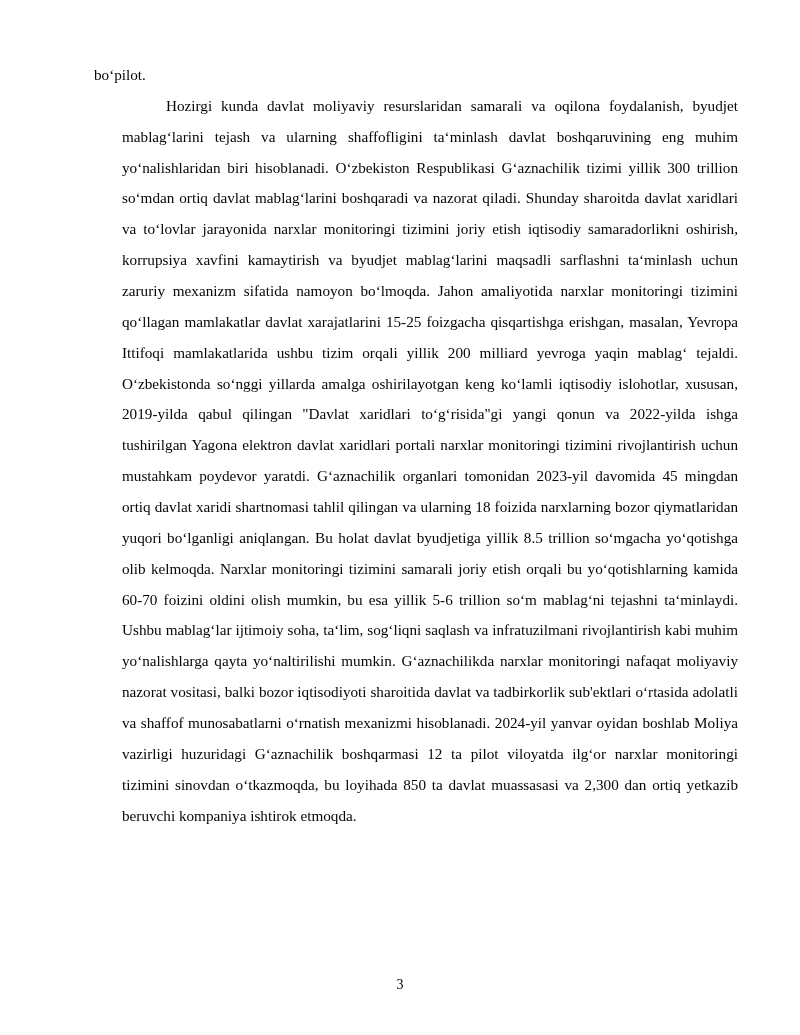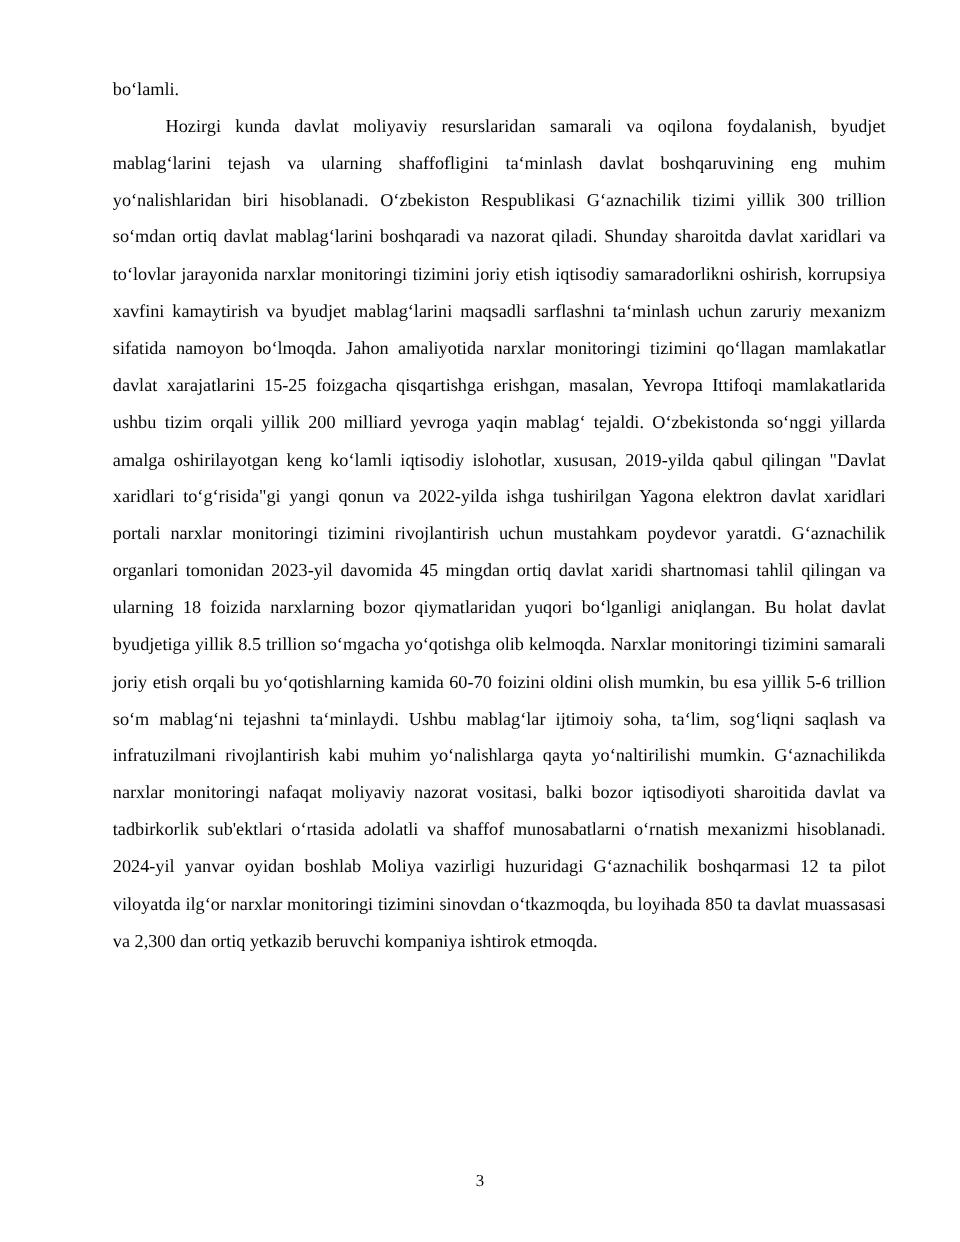--- a/index.html
+++ b/index.html
@@ -28,34 +28,35 @@
     text-align: justify;
     text-justify: inter-word;
     color: #050505;
   }
   .para {
     margin: 0;
     text-align: justify;
   }
   .para.first-line-indent {
     text-indent: 44px;
+    margin-left: 28px;
   }
   .page-number {
     position: absolute;
     bottom: 42px;
     left: 0;
     width: 800px;
     text-align: center;
     font-size: 14px;
     font-family: "Liberation Serif", "DejaVu Serif", serif;
     color: #050505;
   }
 </style>
 </head>
 <body>
 
 <div class="page">
   <div class="doc-body">
-    <p class="para">bo‘lamli.</p>
+    <p class="para">bo‘pilot.</p>
     <p class="para first-line-indent">Hozirgi kunda davlat moliyaviy resurslaridan samarali va oqilona foydalanish, byudjet mablag‘larini tejash va ularning shaffofligini ta‘minlash davlat boshqaruvining eng muhim yo‘nalishlaridan biri hisoblanadi. O‘zbekiston Respublikasi G‘aznachilik tizimi yillik 300 trillion so‘mdan ortiq davlat mablag‘larini boshqaradi va nazorat qiladi. Shunday sharoitda davlat xaridlari va to‘lovlar jarayonida narxlar monitoringi tizimini joriy etish iqtisodiy samaradorlikni oshirish, korrupsiya xavfini kamaytirish va byudjet mablag‘larini maqsadli sarflashni ta‘minlash uchun zaruriy mexanizm sifatida namoyon bo‘lmoqda. Jahon amaliyotida narxlar monitoringi tizimini qo‘llagan mamlakatlar davlat xarajatlarini 15-25 foizgacha qisqartishga erishgan, masalan, Yevropa Ittifoqi mamlakatlarida ushbu tizim orqali yillik 200 milliard yevroga yaqin mablag‘ tejaldi. O‘zbekistonda so‘nggi yillarda amalga oshirilayotgan keng ko‘lamli iqtisodiy islohotlar, xususan, 2019-yilda qabul qilingan "Davlat xaridlari to‘g‘risida"gi yangi qonun va 2022-yilda ishga tushirilgan Yagona elektron davlat xaridlari portali narxlar monitoringi tizimini rivojlantirish uchun mustahkam poydevor yaratdi. G‘aznachilik organlari tomonidan 2023-yil davomida 45 mingdan ortiq davlat xaridi shartnomasi tahlil qilingan va ularning 18 foizida narxlarning bozor qiymatlaridan yuqori bo‘lganligi aniqlangan. Bu holat davlat byudjetiga yillik 8.5 trillion so‘mgacha yo‘qotishga olib kelmoqda. Narxlar monitoringi tizimini samarali joriy etish orqali bu yo‘qotishlarning kamida 60-70 foizini oldini olish mumkin, bu esa yillik 5-6 trillion so‘m mablag‘ni tejashni ta‘minlaydi. Ushbu mablag‘lar ijtimoiy soha, ta‘lim, sog‘liqni saqlash va infratuzilmani rivojlantirish kabi muhim yo‘nalishlarga qayta yo‘naltirilishi mumkin. G‘aznachilikda narxlar monitoringi nafaqat moliyaviy nazorat vositasi, balki bozor iqtisodiyoti sharoitida davlat va tadbirkorlik sub'ektlari o‘rtasida adolatli va shaffof munosabatlarni o‘rnatish mexanizmi hisoblanadi. 2024-yil yanvar oyidan boshlab Moliya vazirligi huzuridagi G‘aznachilik boshqarmasi 12 ta pilot viloyatda ilg‘or narxlar monitoringi tizimini sinovdan o‘tkazmoqda, bu loyihada 850 ta davlat muassasasi va 2,300 dan ortiq yetkazib beruvchi kompaniya ishtirok etmoqda.</p>
   </div>
   <div class="page-number">3</div>
 </div>
 
 </body></html>

